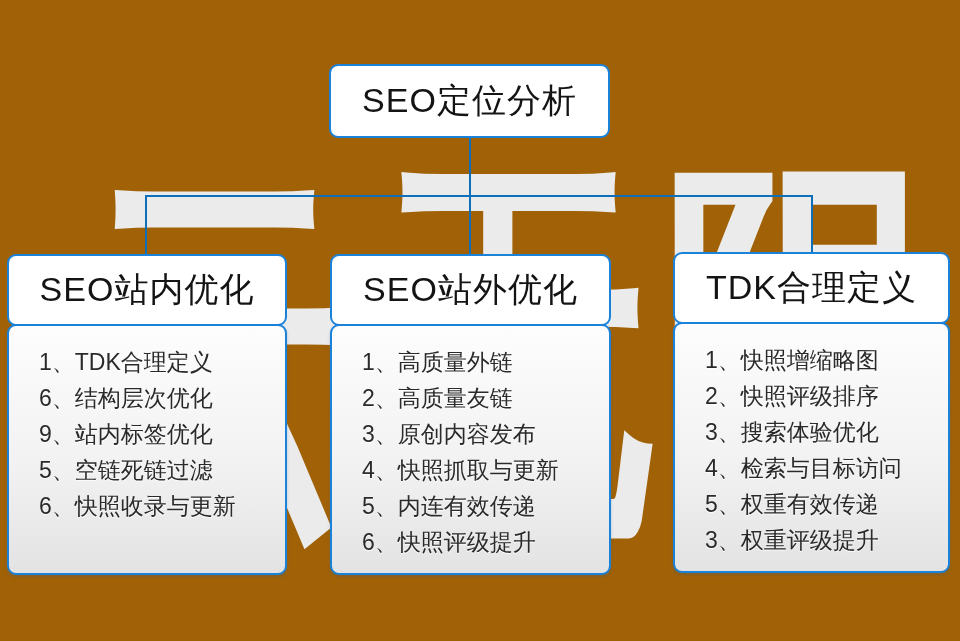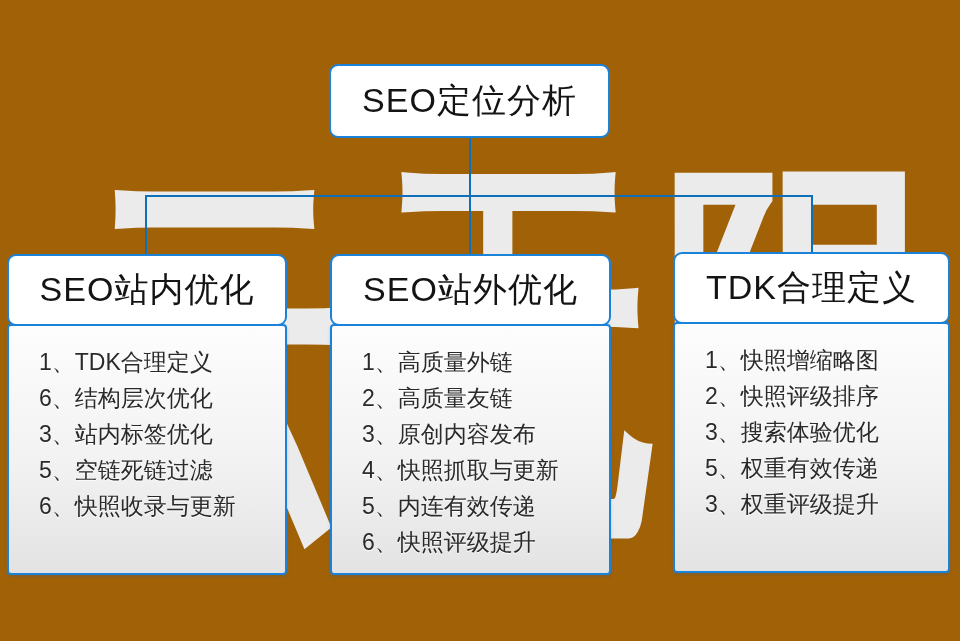--- a/index.html
+++ b/index.html
@@ -67,21 +67,21 @@
   }
   .col-list {
     position: relative;
     margin: -2px 0 0 0;
     padding: 18px 10px 0 30px;
     height: 251px;
     box-sizing: border-box;
     list-style: none;
     background: linear-gradient(to bottom, #fdfdfd 0%, #f2f2f2 55%, #e3e3e3 100%);
     border: 2px solid #1b82d9;
-    border-radius: 4px;
+    border-radius: 9px;
     box-shadow: 0 2px 3px rgba(40, 90, 140, 0.25);
     z-index: 2;
   }
   .col-list li {
     font-size: 23px;
     line-height: 36px;
     color: #2a2a2a;
     text-shadow: 0 1px 0 rgba(255,255,255,0.9);
     white-space: nowrap;
   }
@@ -103,21 +103,21 @@
     <span>SEO定位分析</span>
   </div>
 
   <div class="column" style="left:7px; top:254px; width:280px;">
     <div class="col-header">
       <span>SEO站内优化</span>
     </div>
     <ul class="col-list">
       <li>1、TDK合理定义</li>
       <li>6、结构层次优化</li>
-      <li>3、站内标签优化</li>
+      <li>9、站内标签优化</li>
       <li>5、空链死链过滤</li>
       <li>6、快照收录与更新</li>
     </ul>
   </div>
 
   <div class="column" style="left:330px; top:254px; width:281px;">
     <div class="col-header">
       <span>SEO站外优化</span>
     </div>
     <ul class="col-list">
@@ -131,18 +131,19 @@
   </div>
 
   <div class="column" style="left:673px; top:252px; width:277px;">
     <div class="col-header">
       <span>TDK合理定义</span>
     </div>
     <ul class="col-list">
       <li>1、快照增缩略图</li>
       <li>2、快照评级排序</li>
       <li>3、搜索体验优化</li>
+      <li>4、检索与目标访问</li>
       <li>5、权重有效传递</li>
       <li>3、权重评级提升</li>
     </ul>
   </div>
 
 </div>
 
 </body></html>

